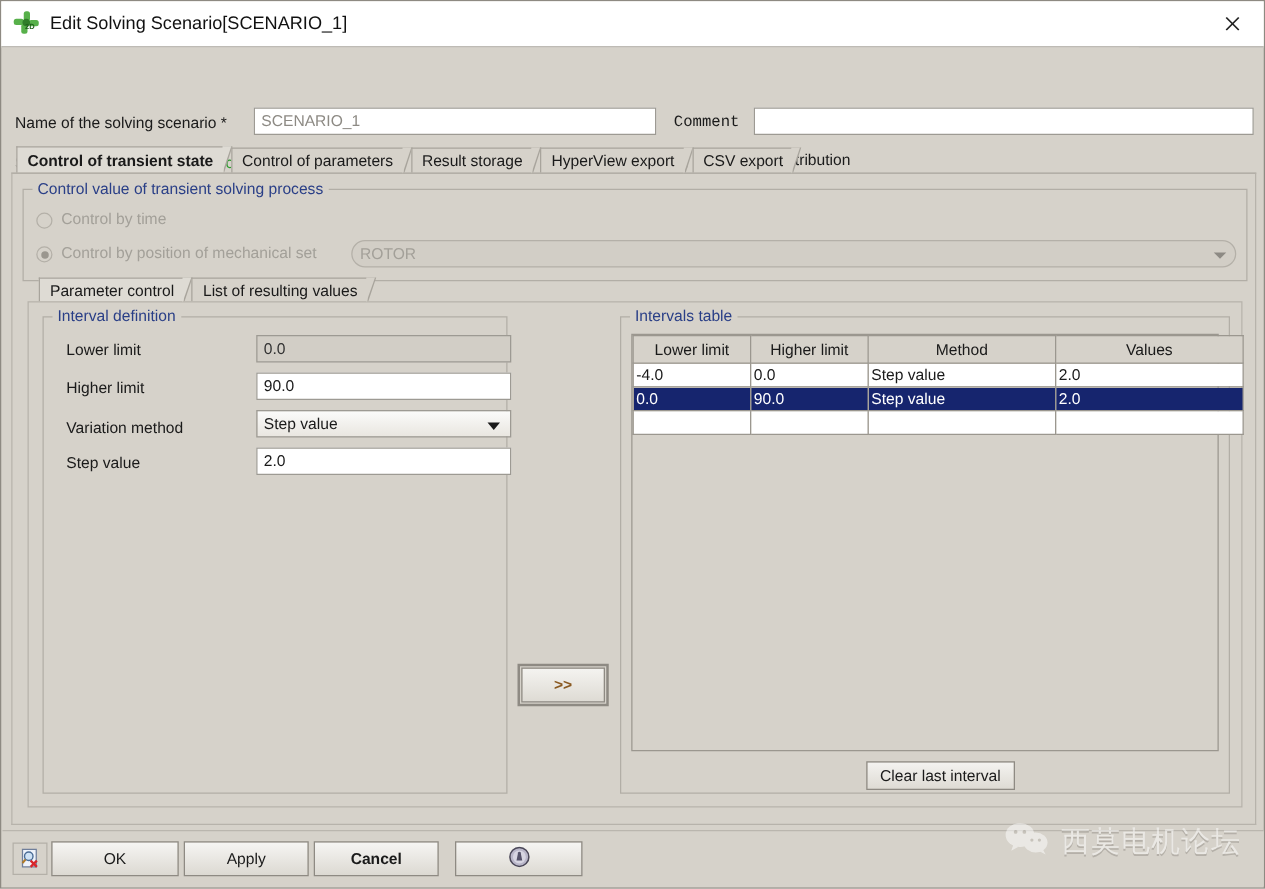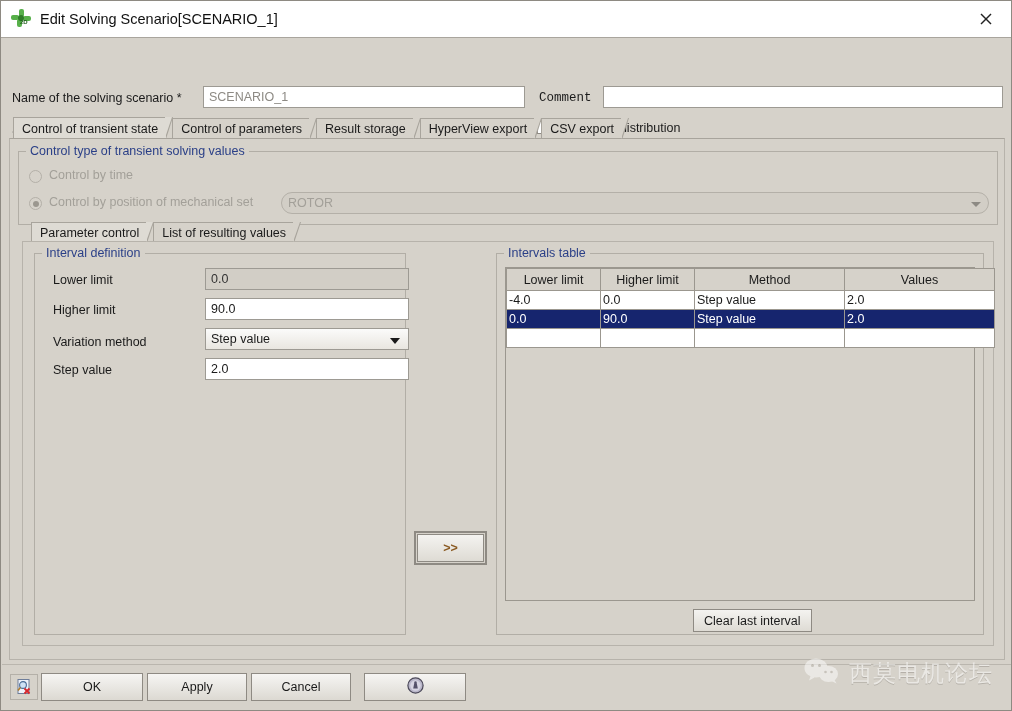--- a/index.html
+++ b/index.html
@@ -135,21 +135,21 @@
     font-size: 12.5px; color: #1a1a1a;
     background: #d6d2ca;
     border-left: 1px solid #a8a49c;
     border-top: 1px solid #a8a49c;
     box-sizing: border-box;
     cursor: pointer;
     margin-right: 6px;
   }
   .tab.active {
     background: #dedbd4;
-    font-weight: normal;
+    font-weight: bold;
     height: 22px;
   }
   .tab::after {
     content: "";
     position: absolute; right: -7px; top: -1px;
     width: 0; height: 0;
     border-left: 7px solid #a8a49c;
     border-bottom: 22px solid transparent;
   }
   .tab::before {
@@ -384,21 +384,21 @@
     height: 28px;
     background: linear-gradient(#f6f5f3, #dcd9d2);
     border: 1px solid #8e8a83;
     box-sizing: border-box;
     display: flex; align-items: center; justify-content: center;
     font-size: 12.5px; color: #1a1a1a;
     cursor: pointer;
   }
   #btn-ok     { left: 39px;  width: 102px; }
   #btn-apply  { left: 145px; width: 100px; }
-  #btn-cancel { left: 249px; width: 100px; }
+  #btn-cancel { left: 249px; width: 100px; font-weight: bold; }
   #btn-info   { left: 362px; width: 102px; }
 
   
   .watermark {
     position: absolute; right: 18px; bottom: 20px;
     display: flex; align-items: center;
     opacity: 0.5;
     pointer-events: none;
   }
   .wm-text {
@@ -460,21 +460,21 @@
       <span>HyperView export</span>
     </div>
     <div class="tab">
       <span>CSV export</span>
     </div>
   </div>
 
   <div class="panel-outer">
 
     <div class="group" id="grp-control">
-      <div class="group-title">Control type of transient solving values</div>
+      <div class="group-title">Control value of transient solving process</div>
 
       <div class="radio" style="left:10px; top:18px;"></div>
       <div class="radio-lbl" style="left:30px; top:16px;">Control by time</div>
 
       <div class="radio sel" style="left:10px; top:45px;"></div>
       <div class="radio-lbl" style="left:30px; top:43px;">Control by position of mechanical set</div>
 
       <div class="disabled-combo" style="left:262px; top:40px; width:708px;border-radius:11px;">
         <span>ROTOR</span>
         <span class="arrow"></span>

